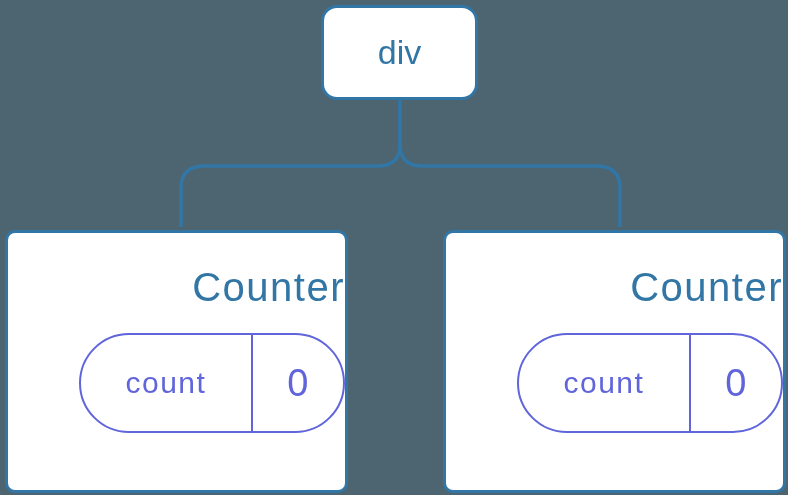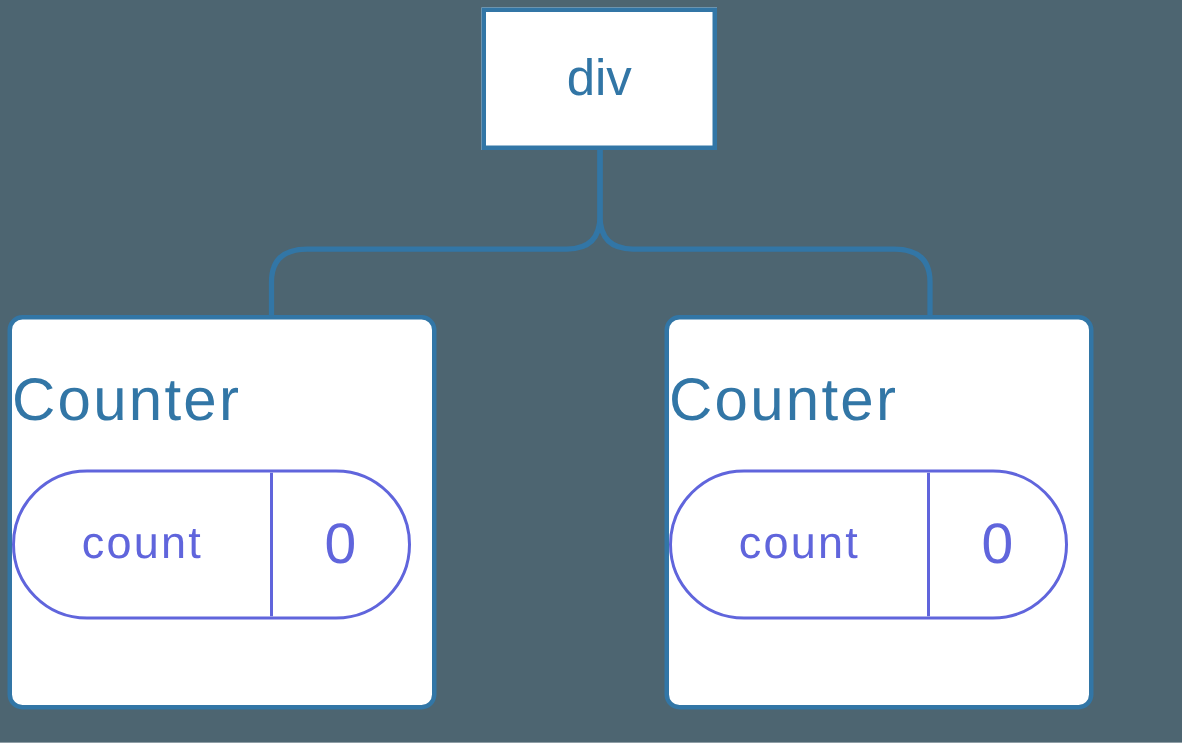--- a/index.html
+++ b/index.html
@@ -32,41 +32,41 @@
     stroke-width: 3.5;
   }
   .root-node {
     position: absolute;
     left: 321px;
     top: 5px;
     width: 157px;
     height: 95px;
     background: var(--card-bg);
     border: 3px solid var(--node-blue);
-    border-radius: 0;
+    border-radius: 16px;
     display: flex;
     align-items: center;
     justify-content: center;
   }
   .root-label {
     font-size: 34px;
     font-weight: 500;
     color: var(--node-blue);
   }
   .card {
     position: absolute;
-    top: 210px;
-    width: 286px;
+    top: 230px;
+    width: 343px;
     height: 263px;
     background: var(--card-bg);
     border: 3px solid var(--node-blue);
     border-radius: 10px;
     display: flex;
     flex-direction: column;
-    align-items: flex-start;
+    align-items: flex-end;
   }
   .card-left  { left: 5px; }
   .card-right { left: 443px; }
   .card-title {
     margin-top: 30px;
     font-size: 40px;
     font-weight: 500;
     letter-spacing: 1.5px;
     line-height: 1.2;
     color: var(--node-blue);

